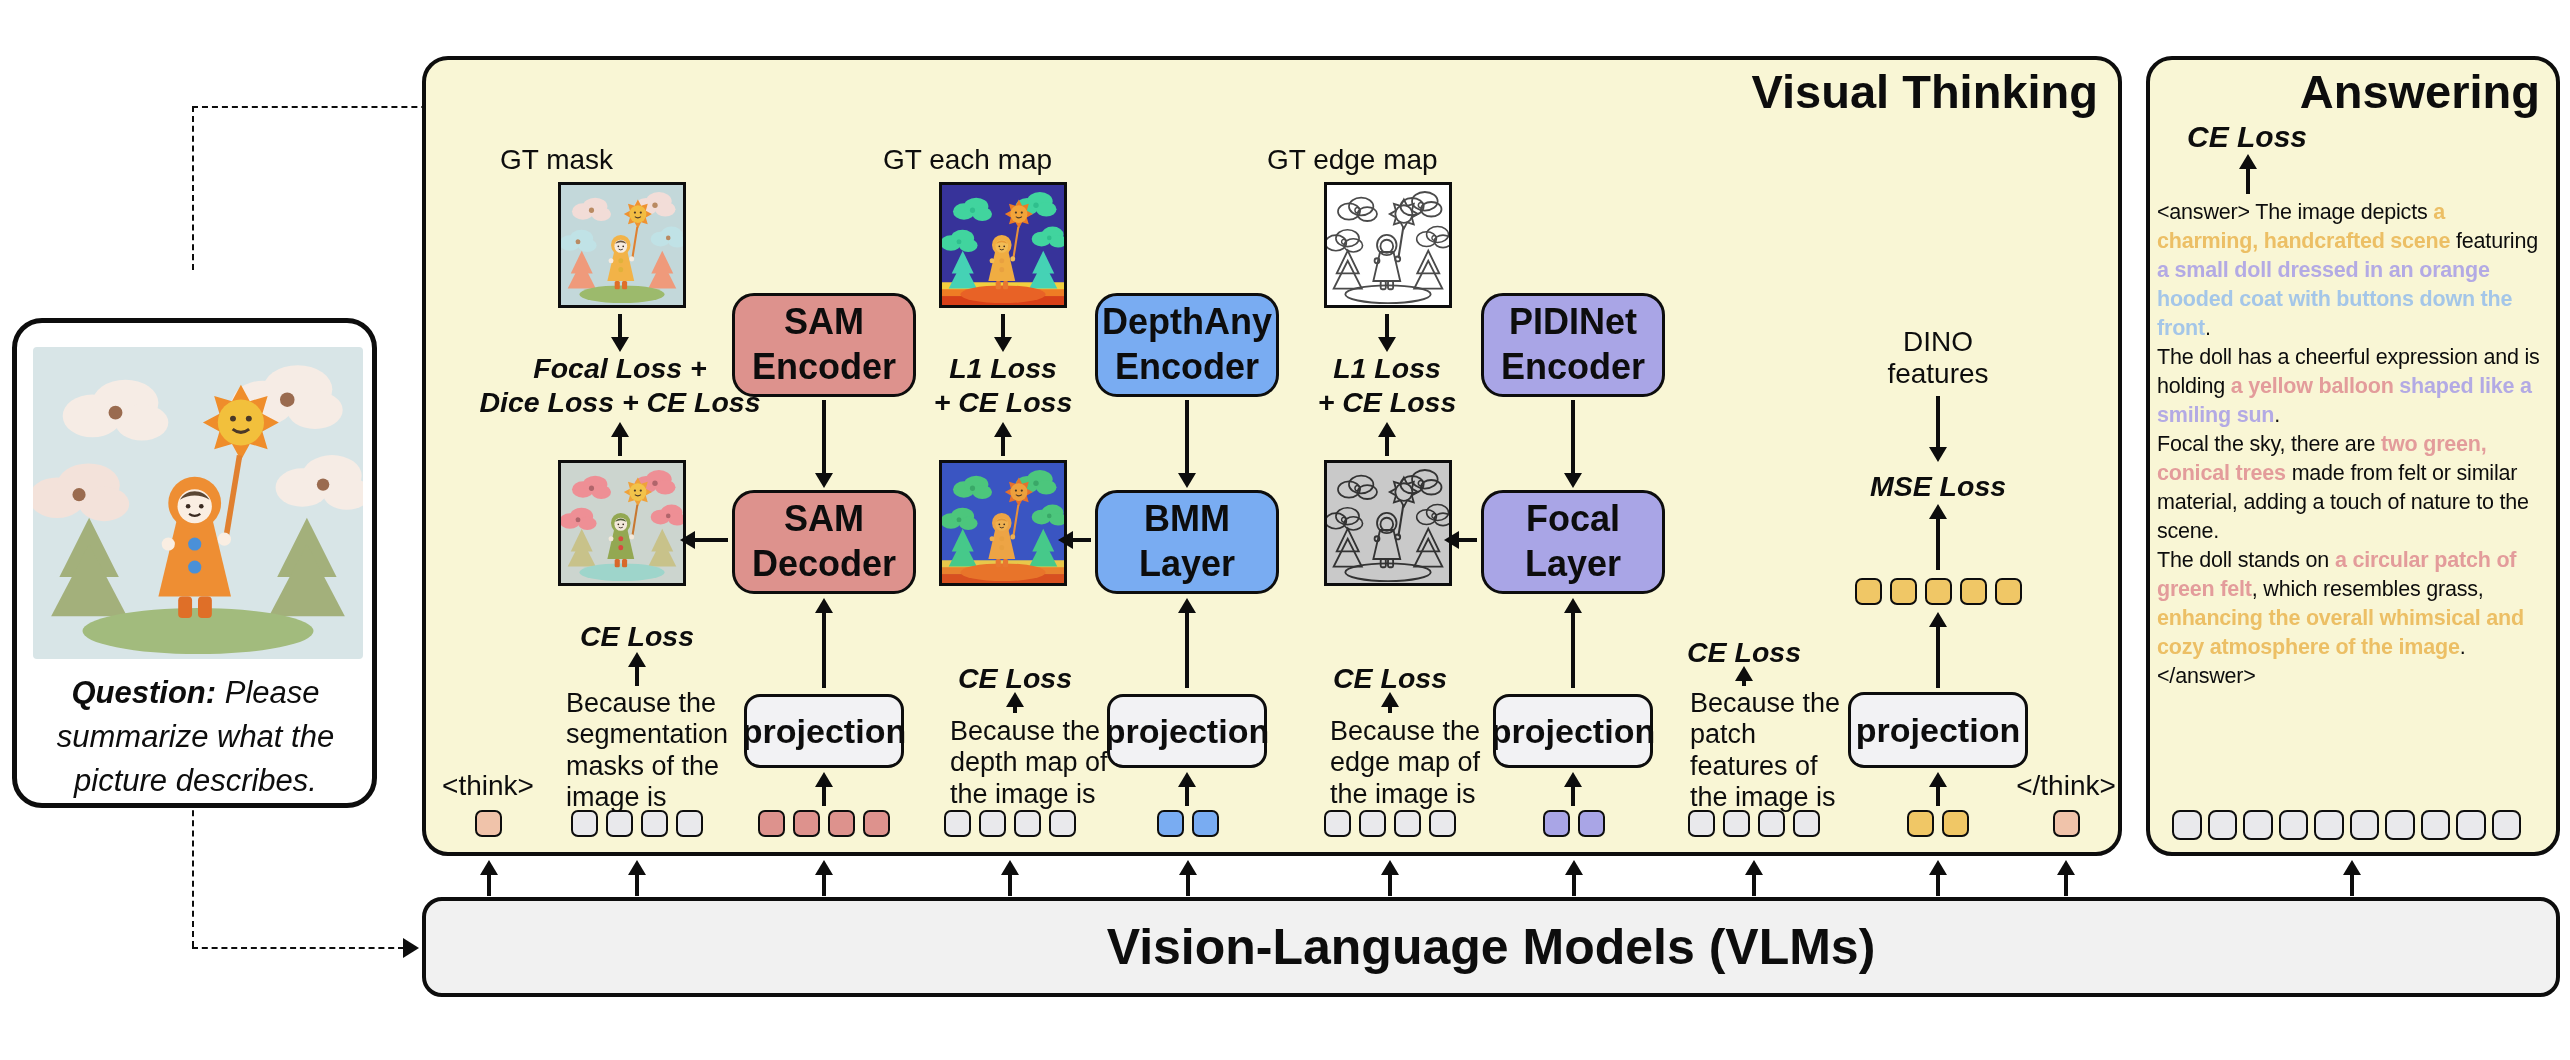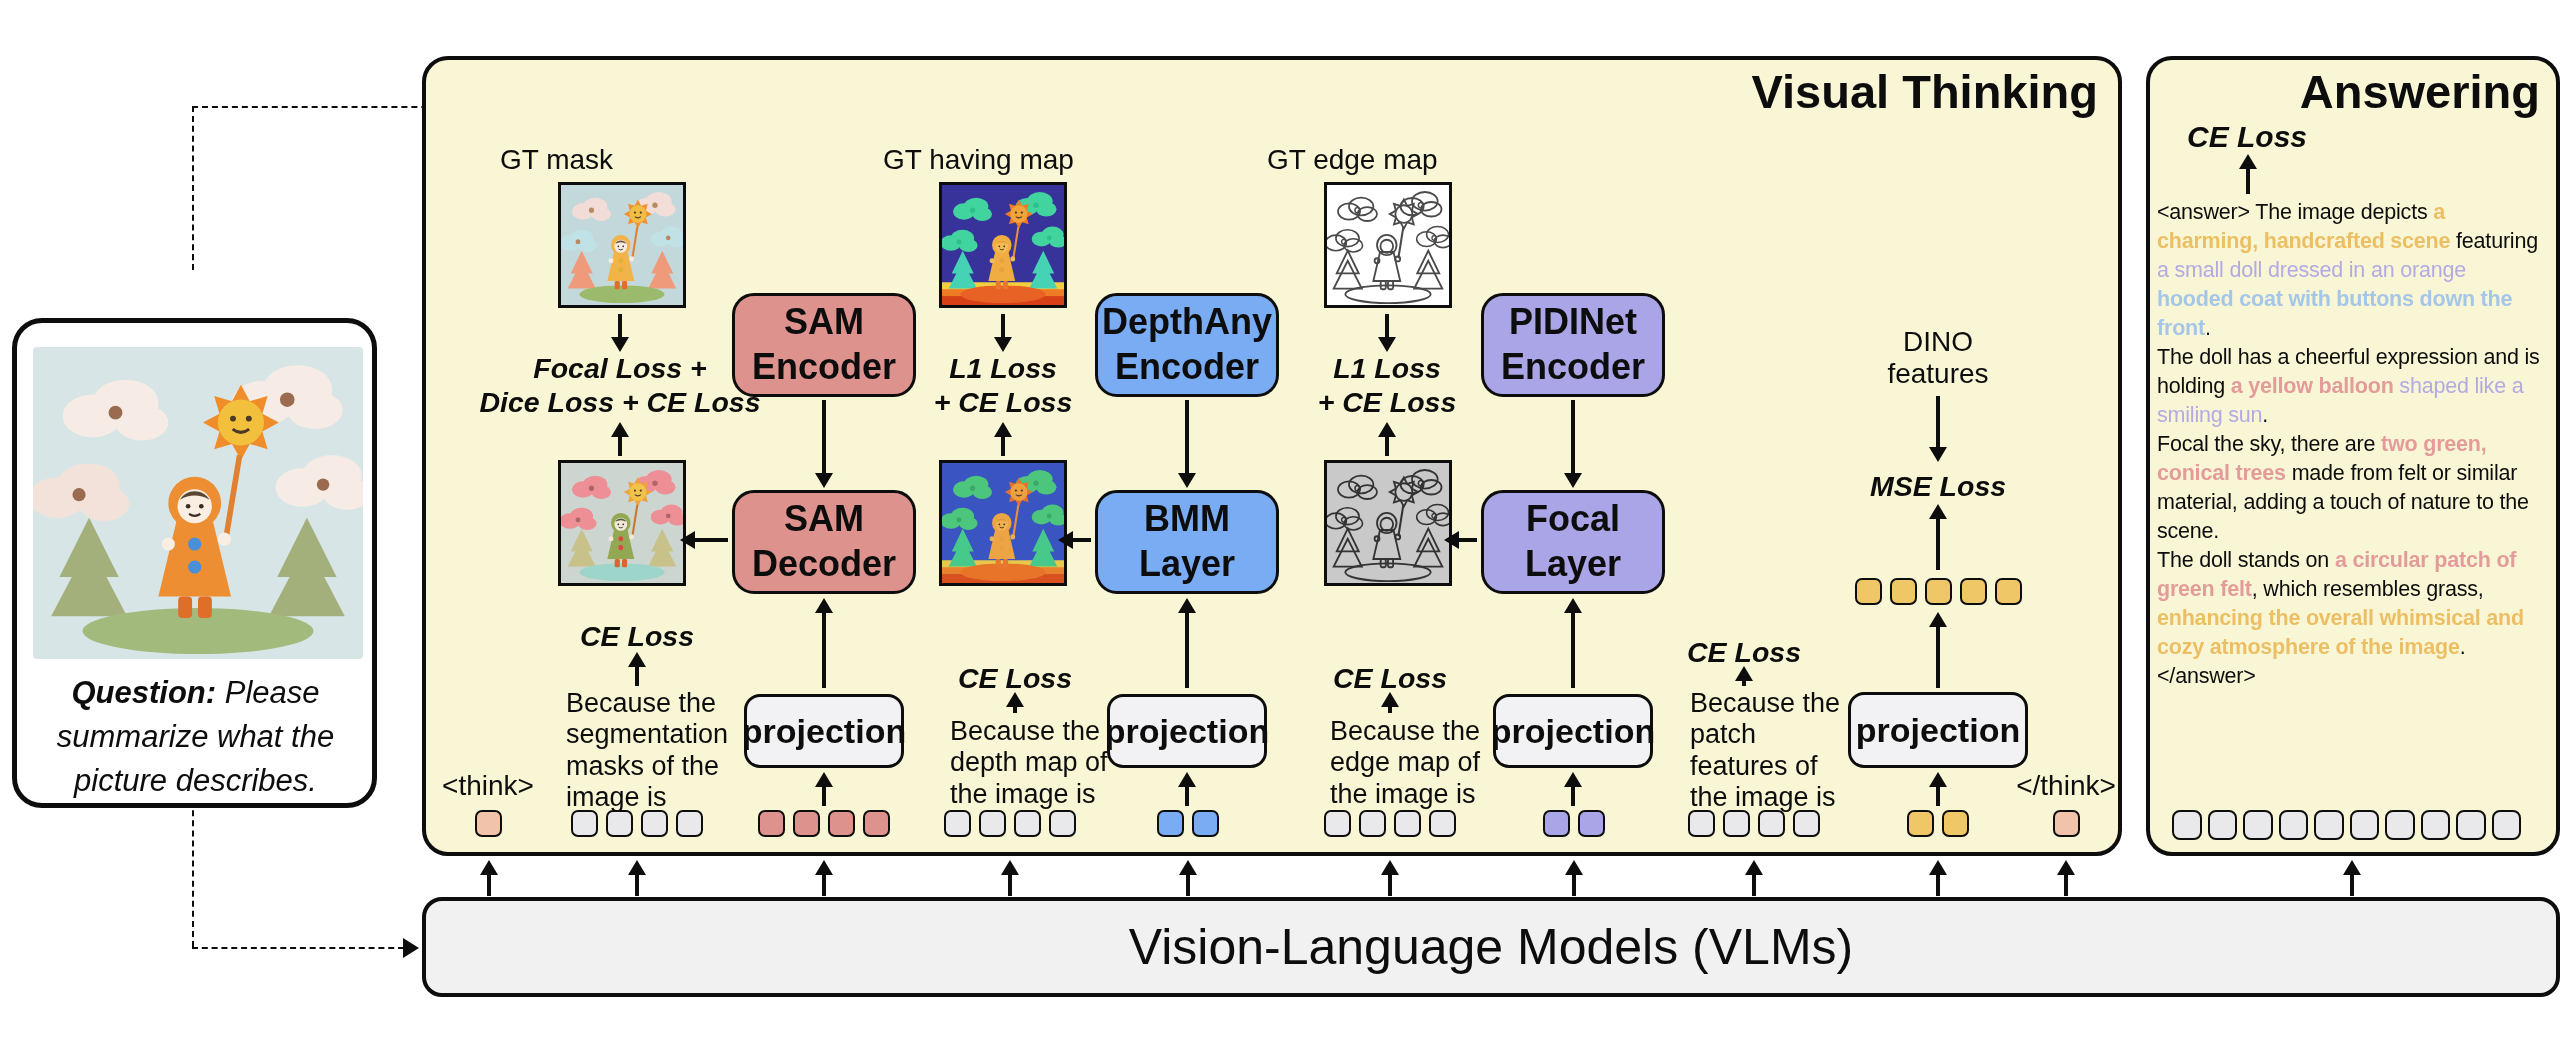--- a/index.html
+++ b/index.html
@@ -1,20 +1,20 @@
 <!DOCTYPE html>
 <html style="--panel-bg: #f9f6d5; --vlm-bg: #f1f1f1; --proj-bg: #f2f2f4; --seg: #dd928d; --depth: #79acf2; --edge: #a9a5e6; --dino: #f0c766; --tok-gray: #e9e9ec; --tok-think: #f0c3aa; --hl-orange: #ecbf65; --hl-lavender: #b3aae4; --hl-blue: #a4c6e8; --hl-pink: #e39c9b;"><head>
 <meta charset="utf-8">
 <style>
   html,body{margin:0;padding:0;background:#fff;}
   .canvas{position:relative;width:2570px;height:1060px;font-family:"Liberation Sans",sans-serif;color:#0d0d0d;overflow:hidden;background:#fff;}
   .panel{position:absolute;border:4.5px solid #0d0d0d;border-radius:26px;box-sizing:border-box;}
   .left-panel{border-width:5px;background:#fff;border-radius:30px;}
   .yellow{background:var(--panel-bg);}
-  .vlm{background:var(--vlm-bg);display:flex;align-items:center;justify-content:center;font-size:50px;font-weight:400;border-radius:20px;}
+  .vlm{background:var(--vlm-bg);display:flex;align-items:center;justify-content:center;font-size:50px;font-weight:700;border-radius:20px;}
   .bigtitle{position:absolute;font-size:47px;font-weight:700;text-align:right;}
   .question{position:absolute;font-size:31px;font-style:italic;text-align:center;line-height:1.42;}
   .question b{font-weight:700;}
   
   .av{position:absolute;width:3.5px;background:#0d0d0d;}
   .av.up::before{content:"";position:absolute;top:-14px;left:50%;transform:translateX(-50%);border:9.5px solid transparent;border-top:0;border-bottom:15px solid #0d0d0d;}
   .av.down::after{content:"";position:absolute;bottom:-14px;left:50%;transform:translateX(-50%);border:9.5px solid transparent;border-bottom:0;border-top:15px solid #0d0d0d;}
   .ah{position:absolute;height:3.5px;background:#0d0d0d;}
   .ah.left::before{content:"";position:absolute;left:-14px;top:50%;transform:translateY(-50%);border:9.5px solid transparent;border-left:0;border-right:15px solid #0d0d0d;}
   .dashv{position:absolute;width:0;border-left:2.5px dashed #0d0d0d;}
@@ -44,21 +44,21 @@
   .tokrow.lg{gap:6px;}
   .tokrow.lg .tok{width:29.5px;height:30px;border-radius:8px;}
   .tok.gray{background:var(--tok-gray);}  .tok.think{background:var(--tok-think);}
   .tok.seg{background:var(--seg);}        .tok.depth{background:var(--depth);}
   .tok.edge{background:var(--edge);}      .tok.dino{background:var(--dino);}
   
   .ans-ce{position:absolute;width:170px;text-align:center;font-size:30px;font-style:italic;font-weight:600;}
   .answer{position:absolute;font-size:21.5px;line-height:29px;letter-spacing:-0.2px;}
   .answer p{margin:0;}
   .c-o{color:var(--hl-orange);font-weight:700;}
-  .c-l{color:var(--hl-lavender);font-weight:400;}
+  .c-l{color:var(--hl-lavender);font-weight:700;}
   .c-b{color:var(--hl-blue);font-weight:700;}
   .c-p{color:var(--hl-pink);font-weight:700;}
 </style>
 </head>
 <body>
 
 <div class="canvas">
 
   <div class="dashv" style="left:192px;top:106px;height:164px;"></div>
   <div class="dashh" style="left:192px;top:106px;width:1382px;"></div>
@@ -124,21 +124,21 @@
       </div>
     <div class="question" style="left:26px;top:348px;width:305px;">
       <b>Question:</b><span> Please summarize what the picture describes.</span>
     </div>
   </div>
 
   <div class="panel yellow" style="left:422px;top:56px;width:1700px;height:800px;"></div>
   <div class="bigtitle" style="left:1500px;top:64px;width:598px;">Visual Thinking</div>
 
   <div class="gtlabel" style="left:500px;top:144px;">GT mask</div>
-  <div class="gtlabel" style="left:883px;top:144px;">GT having map</div>
+  <div class="gtlabel" style="left:883px;top:144px;">GT each map</div>
   <div class="gtlabel" style="left:1267px;top:144px;">GT edge map</div>
 
   <div class="imgbox" style="left:558px;top:182px;">
       <svg viewBox="0 0 100 95" preserveAspectRatio="none" xmlns="http://www.w3.org/2000/svg">
         <rect x="0" y="0" width="100" height="95" fill="#c3d8da"></rect>
         <g transform="translate(24,19) scale(1)">
     <ellipse cx="-6" cy="2" rx="9" ry="6.5" fill="#f2dcd7"></ellipse>
     <ellipse cx="4" cy="-2" rx="10" ry="7" fill="#f2dcd7"></ellipse>
     <ellipse cx="9" cy="4" rx="8" ry="5.5" fill="#f2dcd7"></ellipse>
     <circle cx="1" cy="1" r="2.1" fill="#b98a62"></circle>

